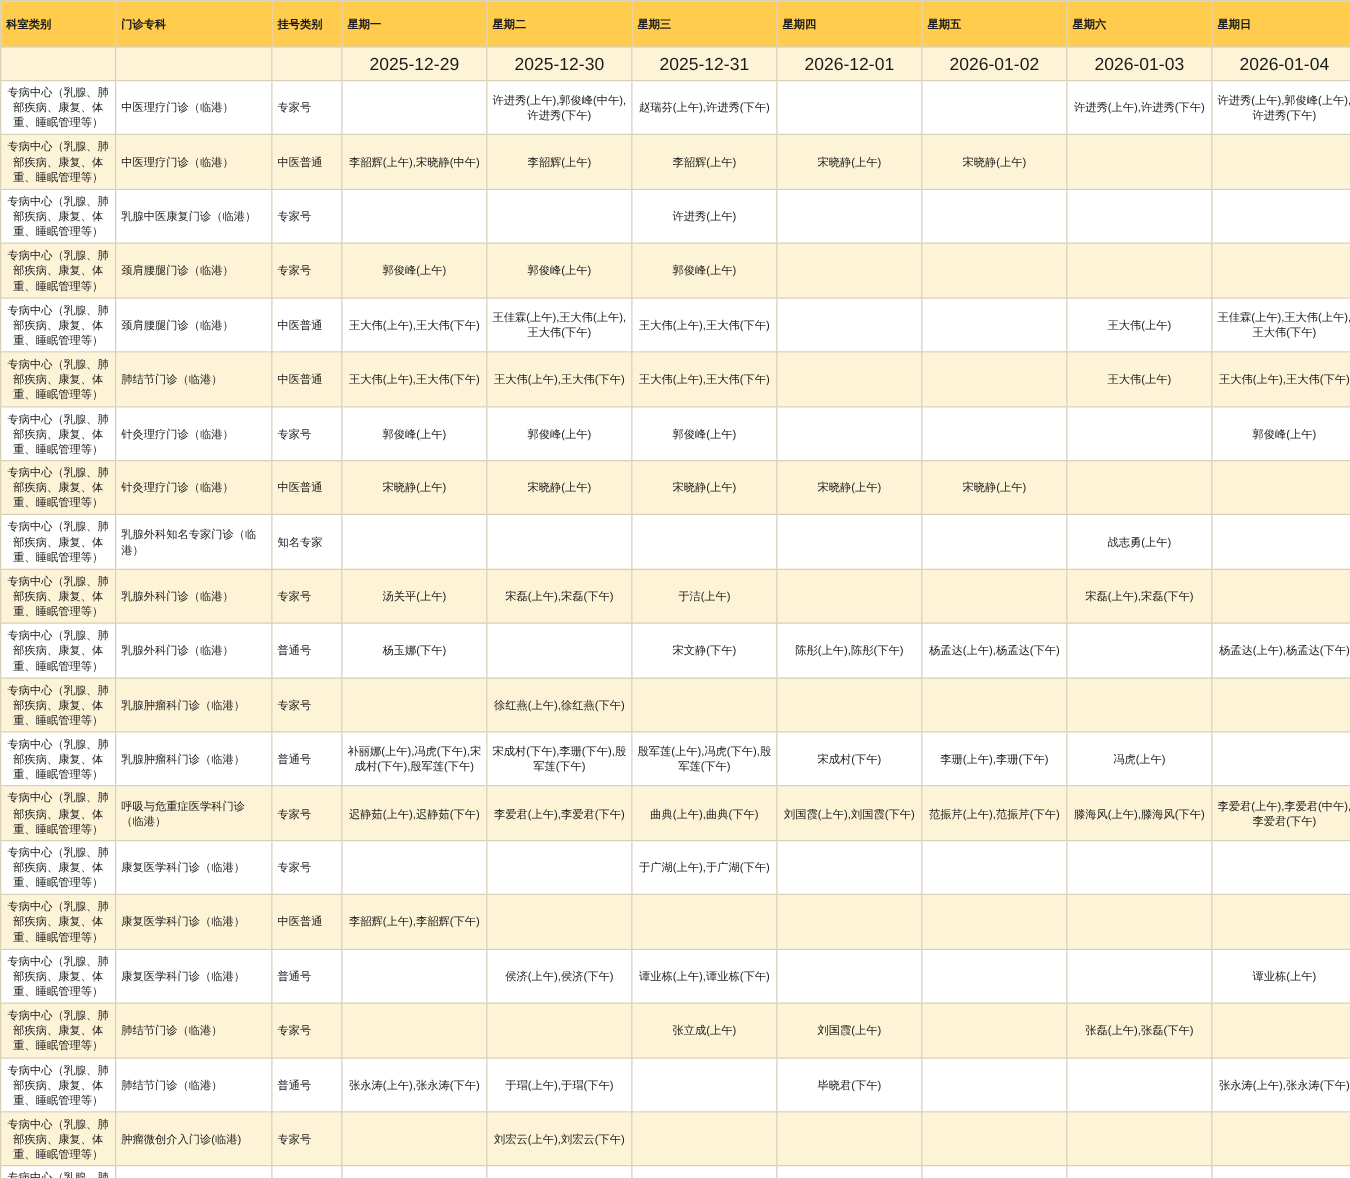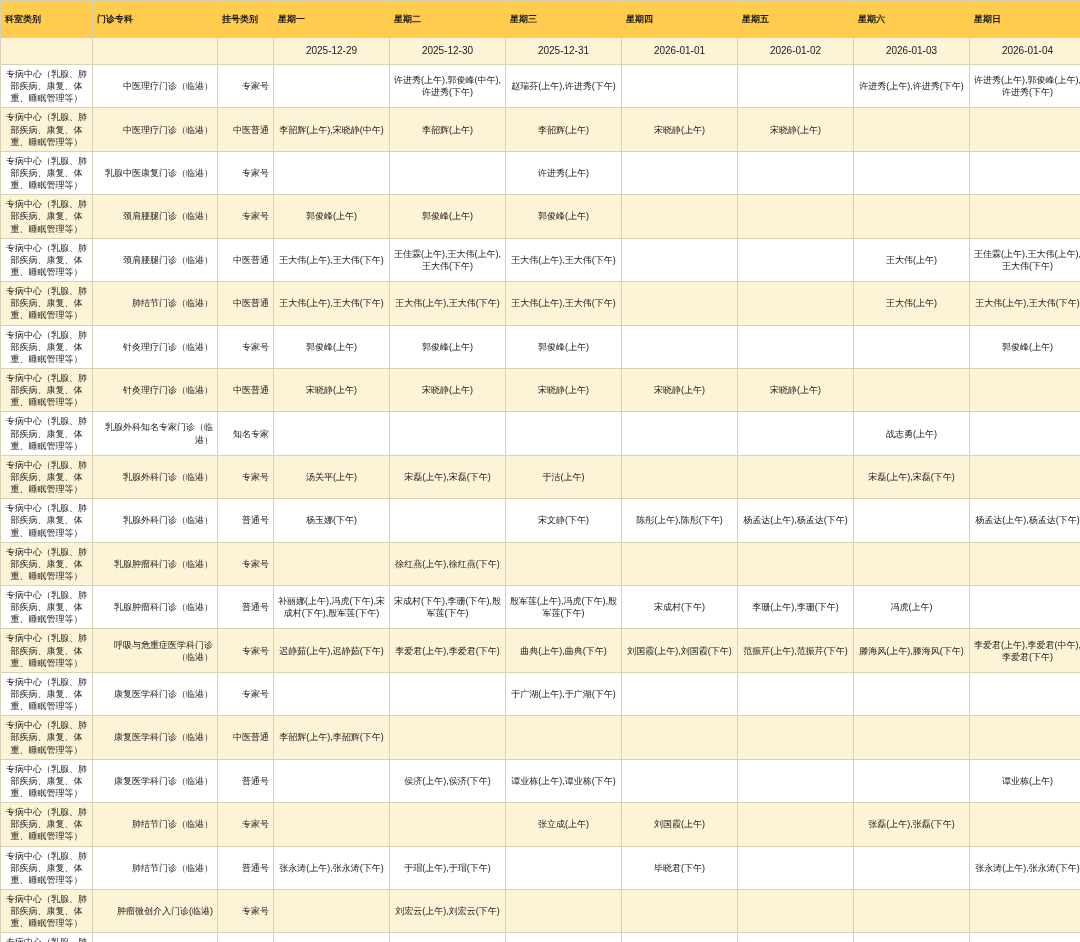--- a/index.html
+++ b/index.html
@@ -30,38 +30,38 @@
     background: #ffcc4d;
     font-weight: bold;
     text-align: left;
     height: 30px;
     font-size: 10px;
     border: 1px solid #e0b93c;
   }
   tr.date-row td {
     background: #fdf3d6;
     text-align: center;
-    font-size: 10px;
+    font-size: 14px;
     height: 20px;
   }
   tr.odd td {
     background: #ffffff;
   }
   tr.even td {
     background: #fdf3d6;
   }
   td.c-dept {
     text-align: center;
     font-size: 8px;
     line-height: 1.3;
     color: #222;
     padding: 2px 3px;
   }
   td.c-spec, td.c-type {
-    text-align: right;
+    text-align: left;
     font-size: 9px;
   }
   td.c-slot {
     text-align: center;
     font-size: 8.5px;
   }
   
   col.w-dept { width: 92px; }
   col.w-spec { width: 125px; }
   col.w-type { width: 56px; }
@@ -98,21 +98,21 @@
     </tr>
   </thead>
   <tbody>
     <tr class="date-row">
       <td></td>
       <td></td>
       <td></td>
       <td>2025-12-29</td>
       <td>2025-12-30</td>
       <td>2025-12-31</td>
-      <td>2026-01-01</td>
+      <td>2026-12-01</td>
       <td>2026-01-02</td>
       <td>2026-01-03</td>
       <td>2026-01-04</td>
     </tr>
   <tr class="odd">
         <td class="c-dept">专病中心（乳腺、肺部疾病、康复、体重、睡眠管理等）</td>
         <td class="c-spec">中医理疗门诊（临港）</td>
         <td class="c-type">专家号</td>
         <td class="c-slot"></td>
         <td class="c-slot">许进秀(上午),郭俊峰(中午),许进秀(下午)</td>

